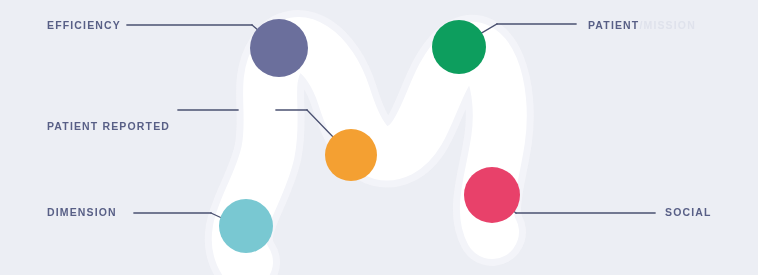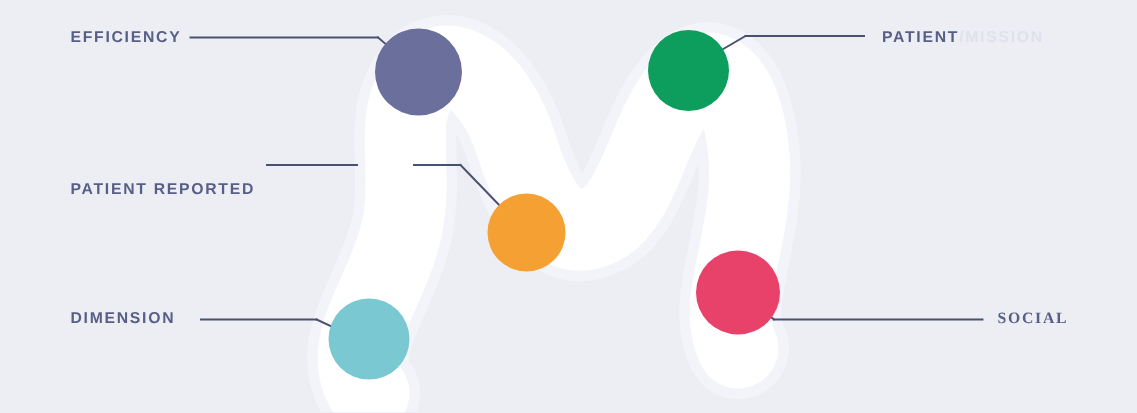--- a/index.html
+++ b/index.html
@@ -108,15 +108,15 @@
   </svg>
 
   <div class="label" id="label-efficiency" style="color: rgb(88, 95, 134);">EFFICIENCY</div>
 
   <div class="label" id="label-patient" style="color: rgb(88, 95, 134);"><span>PATIENT REPORTED</span><br></div>
 
   <div class="label" id="label-excellence" style="color: rgb(88, 95, 134);">DIMENSION</div>
 
   <div class="label" id="label-efficacy" style="color: rgb(88, 95, 134);"><span>PATIENT</span><span class="muted" style="color: rgb(223, 226, 236);">/MISSION</span></div>
 
-  <div class="label" id="label-social" style="color: rgb(88, 95, 134); font-family: Liberation Serif, serif;">SOCIAL</div>
+  <div class="label" id="label-social" style="color: rgb(88, 95, 134);">SOCIAL</div>
 
 </div>
 
 </body></html>

